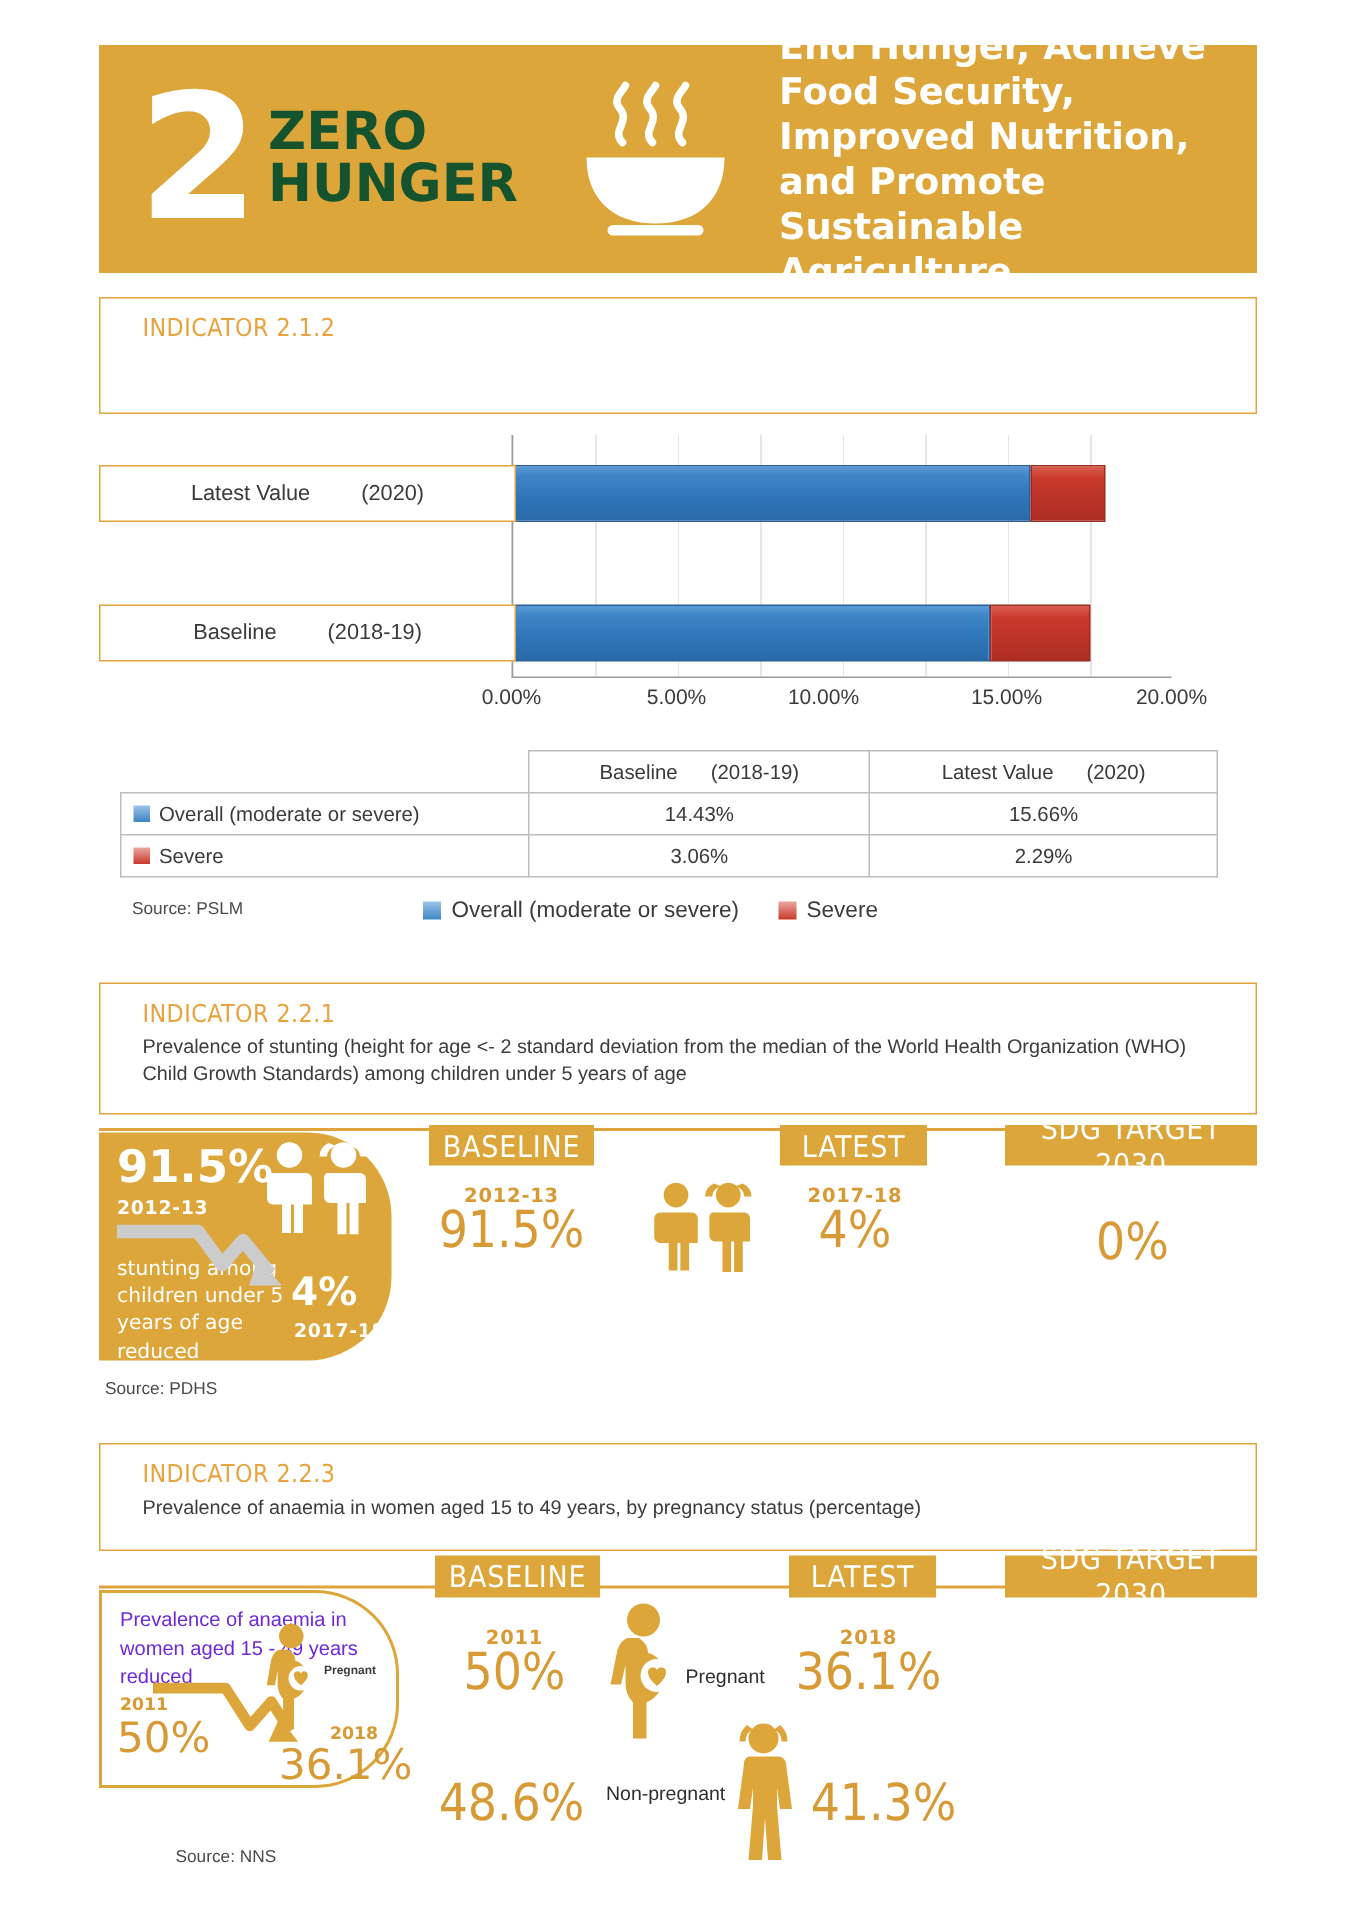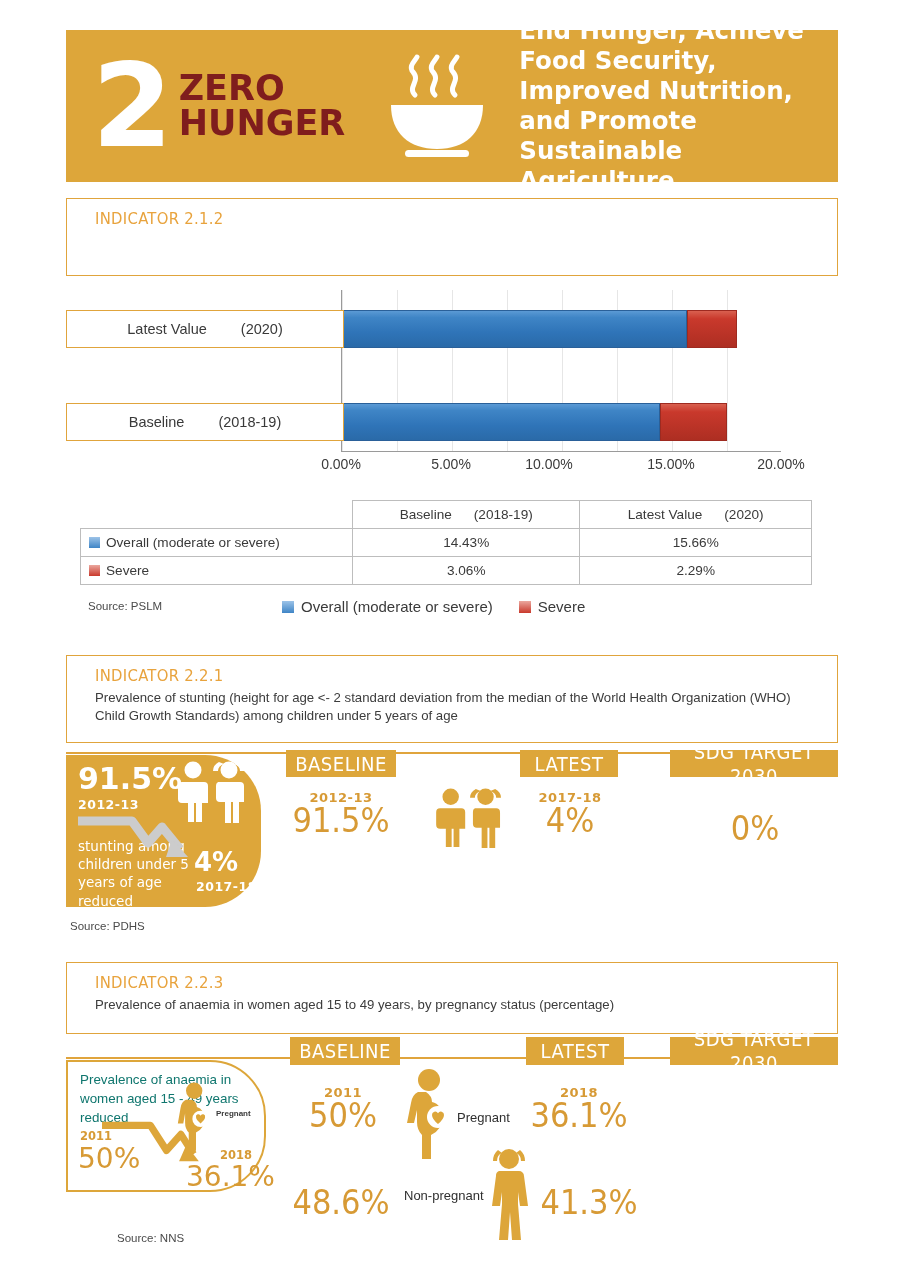--- a/index.html
+++ b/index.html
@@ -17,21 +17,21 @@
   
   .sdg-header {
     position:absolute; left:66px; top:30px; width:772px; height:152px;
     background:#DDA63A; display:flex; align-items:center;
   }
   .sdg-num {
     color:#fff; font-size:116px; font-weight:bold; line-height:.82;
     margin-left:26px; letter-spacing:-4px; font-family:"DejaVu Sans", sans-serif;
   }
   .sdg-words {
-    color:#7f1d1d; margin-left:10px; line-height:1.0;
+    color:#14532d; margin-left:10px; line-height:1.0;
     font-family:"DejaVu Sans", sans-serif; font-weight:bold;
   }
   .sdg-words span { display:block; font-size:35px; letter-spacing:0px; }
   .sdg-words span:first-child { font-size:35px; }
   .sdg-bowl { margin-left:32px; width:120px; height:110px; }
   .sdg-title {
     color:#fff; font-size:24.5px; font-weight:bold; line-height:1.22;
     margin-left:22px; font-family:"DejaVu Sans", sans-serif; max-width:420px;
   }
 
@@ -124,21 +124,21 @@
   .co-txt { position:absolute; font-size:13.5px; color:#fff; line-height:1.35;
             font-family:"DejaVu Sans", sans-serif; }
   .co-small { position:absolute; font-size:26px; font-weight:bold; color:#fff;
               font-family:"DejaVu Sans", sans-serif; }
 
   
   .callout-outline {
     position:absolute; background:#fff; border:2.4px solid #DDA63A;
     border-radius:0 56px 56px 0;
   }
-  .ac-txt { position:absolute; font-size:13.4px; color:#0f766e; line-height:1.42; }
+  .ac-txt { position:absolute; font-size:13.4px; color:#6d28d9; line-height:1.42; }
   .ac-yr  { position:absolute; font-size:11.5px; font-weight:bold; color:#D79A35;
             font-family:"DejaVu Sans", sans-serif; }
   .ac-big { position:absolute; font-size:28px; color:#D79A35;
             font-family:"DejaVu Sans", sans-serif; }
   .ac-lbl { position:absolute; font-size:8px; color:#3a3a3a; font-weight:bold; }
 
   
   .vblock { position:absolute; text-align:center; }
   .vblock .yr {
     font-size:13px; font-weight:bold; color:#D79A35; letter-spacing:.5px;

